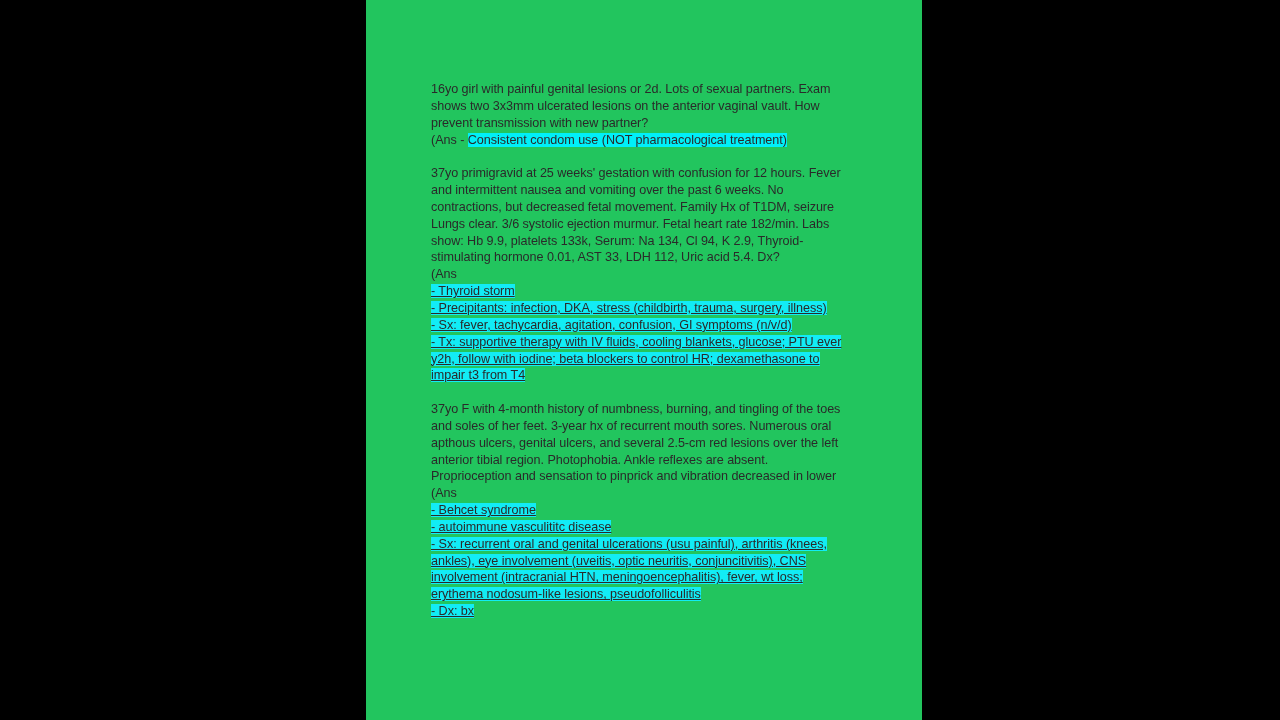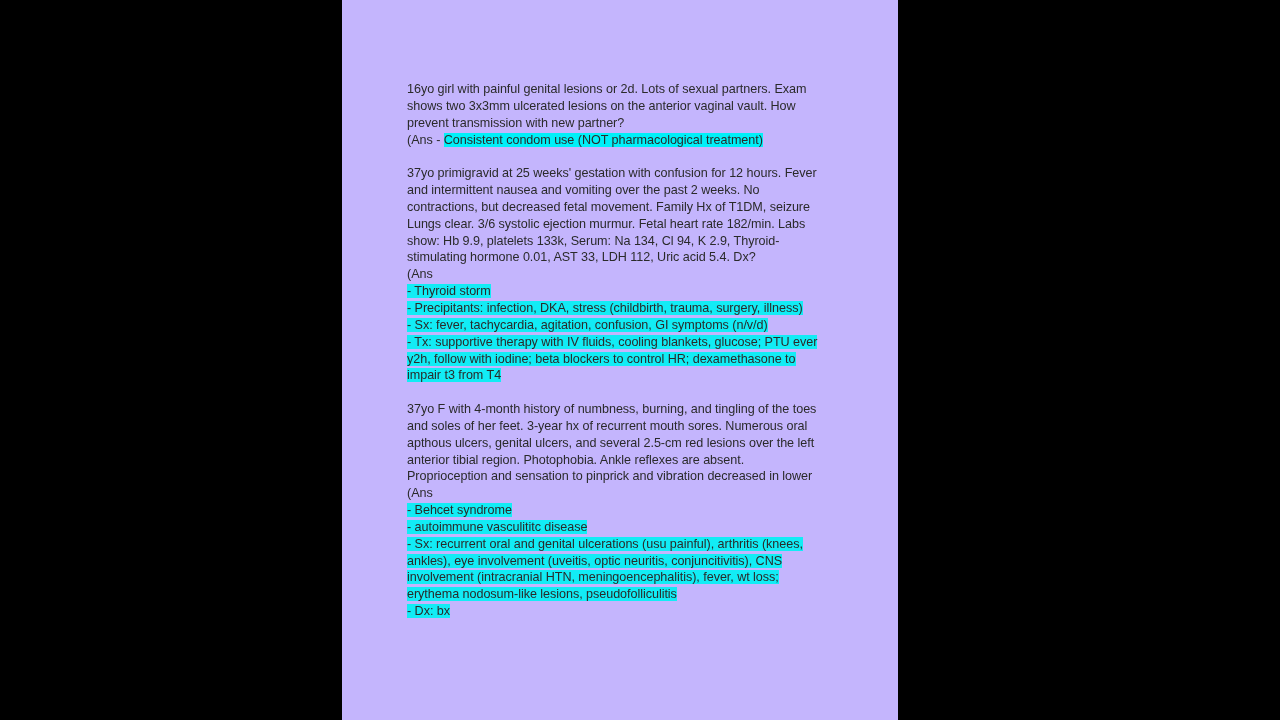--- a/index.html
+++ b/index.html
@@ -1,48 +1,48 @@
 <!DOCTYPE html>
 <html><head>
   <meta charset="utf-8">
   <style>
     html, body { margin: 0; padding: 0; }
     body {
       width: 1280px; height: 720px; background: #000000; position: relative; overflow: hidden;
       font-family: "Liberation Sans", sans-serif;
     }
     .page {
-      position: absolute; left: 342px; top: 0; width: 556px; height: 720px; background: #c4b5fd;
+      position: absolute; left: 366px; top: 0; width: 556px; height: 720px; background: #22c55e;
     }
     .content {
       position: absolute; left: 65px; top: 81px; width: 425px;
       font-size: 12.6px; line-height: 16.85px; color: #2a2a2a; letter-spacing: -0.05px;
     }
     .block { margin: 0 0 16.85px 0; }
     .line { display: block; white-space: nowrap; height: 16.85px; }
     .hl { background: #00f0f8; text-align: center; }
     .hl-line { display: block; white-space: nowrap; height: 16.85px; }
-    .hl-line span { background: #12ecf5; }
+    .hl-line span { background: #12ecf5; text-decoration: underline; }
   </style>
 </head>
 <body>
 
 <div class="page">
   <div class="content">
 
     <div class="block">
       <span class="line">16yo girl with painful genital lesions or 2d. Lots of sexual partners. Exam</span>
       <span class="line">shows two 3x3mm ulcerated lesions on the anterior vaginal vault. How</span>
       <span class="line">prevent transmission with new partner?</span>
       <span class="line"><span>(Ans - </span><span class="hl">Consistent condom use (NOT pharmacological treatment)</span></span>
     </div>
 
     <div class="block">
       <span class="line">37yo primigravid at 25 weeks' gestation with confusion for 12 hours. Fever</span>
-      <span class="line">and intermittent nausea and vomiting over the past 2 weeks. No</span>
+      <span class="line">and intermittent nausea and vomiting over the past 6 weeks. No</span>
       <span class="line">contractions, but decreased fetal movement. Family Hx of T1DM, seizure</span>
       <span class="line">Lungs clear. 3/6 systolic ejection murmur. Fetal heart rate 182/min. Labs</span>
       <span class="line">show: Hb 9.9, platelets 133k, Serum: Na 134, Cl 94, K 2.9, Thyroid-</span>
       <span class="line">stimulating hormone 0.01, AST 33, LDH 112, Uric acid 5.4. Dx?</span>
       <span class="line">(Ans</span>
       <span class="hl-line"><span>- Thyroid storm</span></span>
       <span class="hl-line"><span>- Precipitants: infection, DKA, stress (childbirth, trauma, surgery, illness)</span></span>
       <span class="hl-line"><span>- Sx: fever, tachycardia, agitation, confusion, GI symptoms (n/v/d)</span></span>
       <span class="hl-line"><span>- Tx: supportive therapy with IV fluids, cooling blankets, glucose; PTU ever</span></span>
       <span class="hl-line"><span>y2h, follow with iodine; beta blockers to control HR; dexamethasone to</span></span>

